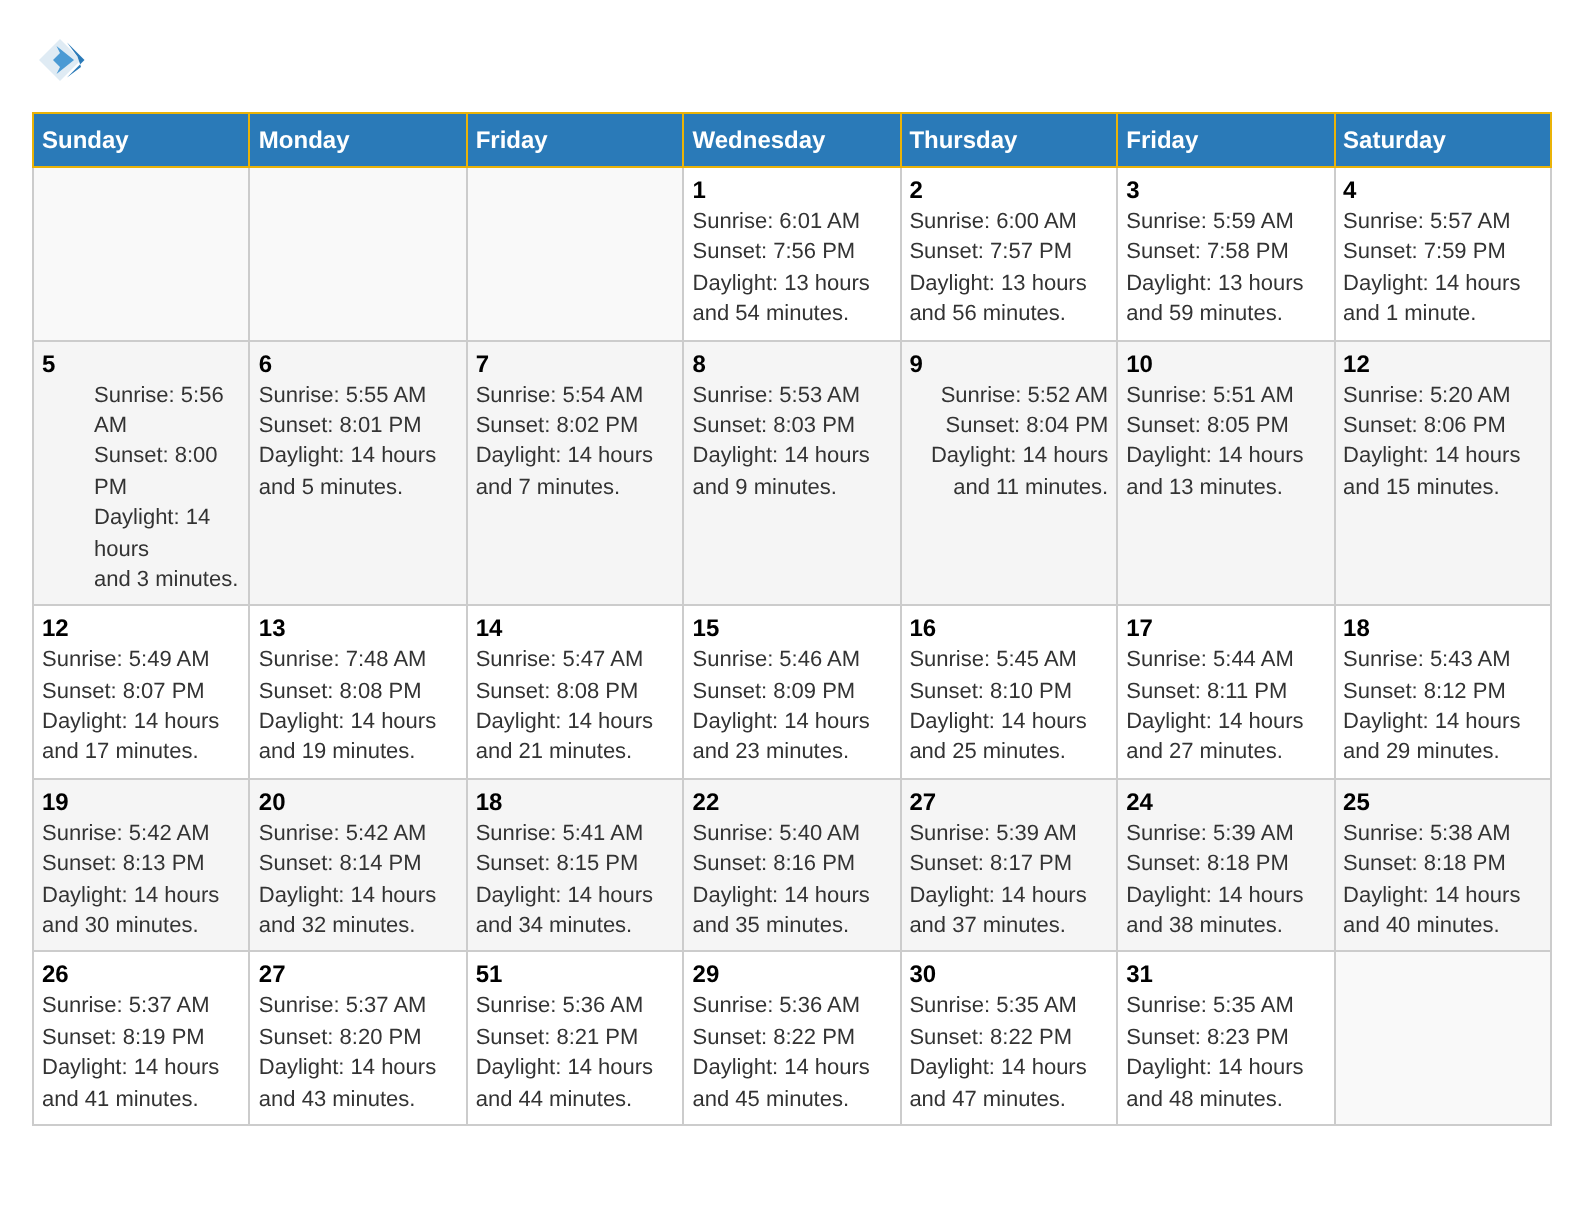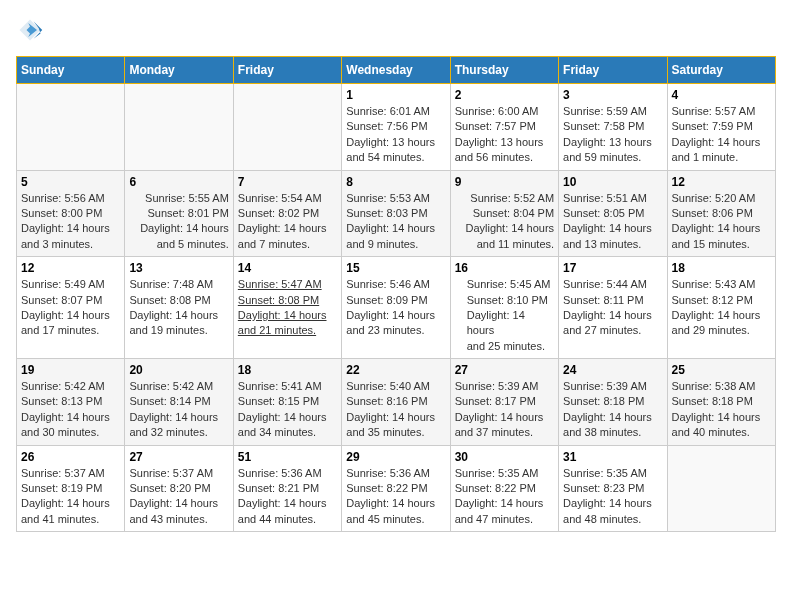--- a/index.html
+++ b/index.html
@@ -149,28 +149,28 @@
           <span class="day-num">4</span>
           <div class="cell-text" style="white-space: pre-line;">Sunrise: 5:57 AM
 Sunset: 7:59 PM
 Daylight: 14 hours
 and 1 minute.</div>
         </td>
       </tr>
       <tr>
         <td>
           <span class="day-num">5</span>
-          <div class="cell-text" style="white-space: pre-line;">Sunrise: 5:56 AM
+          <div class="cell-text" style="white-space: pre-line; margin-left: 26px;">Sunrise: 5:56 AM
 Sunset: 8:00 PM
 Daylight: 14 hours
 and 3 minutes.</div>
         </td>
         <td>
           <span class="day-num">6</span>
-          <div class="cell-text" style="white-space: pre-line; text-align: right;">Sunrise: 5:55 AM
+          <div class="cell-text" style="white-space: pre-line;">Sunrise: 5:55 AM
 Sunset: 8:01 PM
 Daylight: 14 hours
 and 5 minutes.</div>
         </td>
         <td>
           <span class="day-num">7</span>
           <div class="cell-text" style="white-space: pre-line;">Sunrise: 5:54 AM
 Sunset: 8:02 PM
 Daylight: 14 hours
 and 7 minutes.</div>
@@ -214,35 +214,35 @@
         </td>
         <td>
           <span class="day-num">13</span>
           <div class="cell-text" style="white-space: pre-line;">Sunrise: 7:48 AM
 Sunset: 8:08 PM
 Daylight: 14 hours
 and 19 minutes.</div>
         </td>
         <td>
           <span class="day-num">14</span>
-          <div class="cell-text" style="white-space: pre-line; text-decoration: underline;">Sunrise: 5:47 AM
+          <div class="cell-text" style="white-space: pre-line;">Sunrise: 5:47 AM
 Sunset: 8:08 PM
 Daylight: 14 hours
 and 21 minutes.</div>
         </td>
         <td>
           <span class="day-num">15</span>
           <div class="cell-text" style="white-space: pre-line;">Sunrise: 5:46 AM
 Sunset: 8:09 PM
 Daylight: 14 hours
 and 23 minutes.</div>
         </td>
         <td>
           <span class="day-num">16</span>
-          <div class="cell-text" style="white-space: pre-line; margin-left: 12px;">Sunrise: 5:45 AM
+          <div class="cell-text" style="white-space: pre-line;">Sunrise: 5:45 AM
 Sunset: 8:10 PM
 Daylight: 14 hours
 and 25 minutes.</div>
         </td>
         <td>
           <span class="day-num">17</span>
           <div class="cell-text" style="white-space: pre-line;">Sunrise: 5:44 AM
 Sunset: 8:11 PM
 Daylight: 14 hours
 and 27 minutes.</div>

